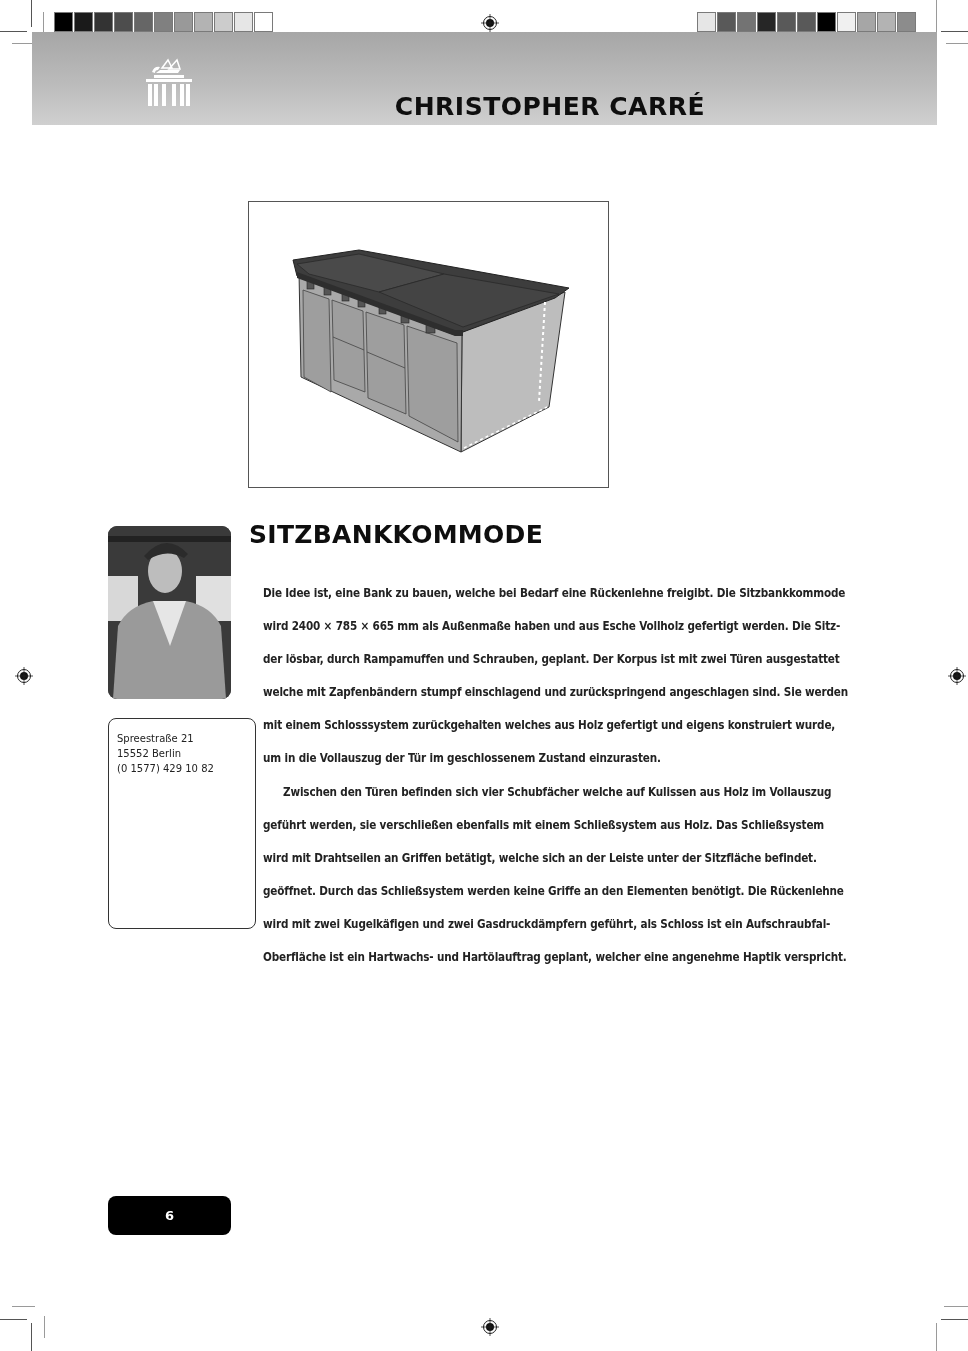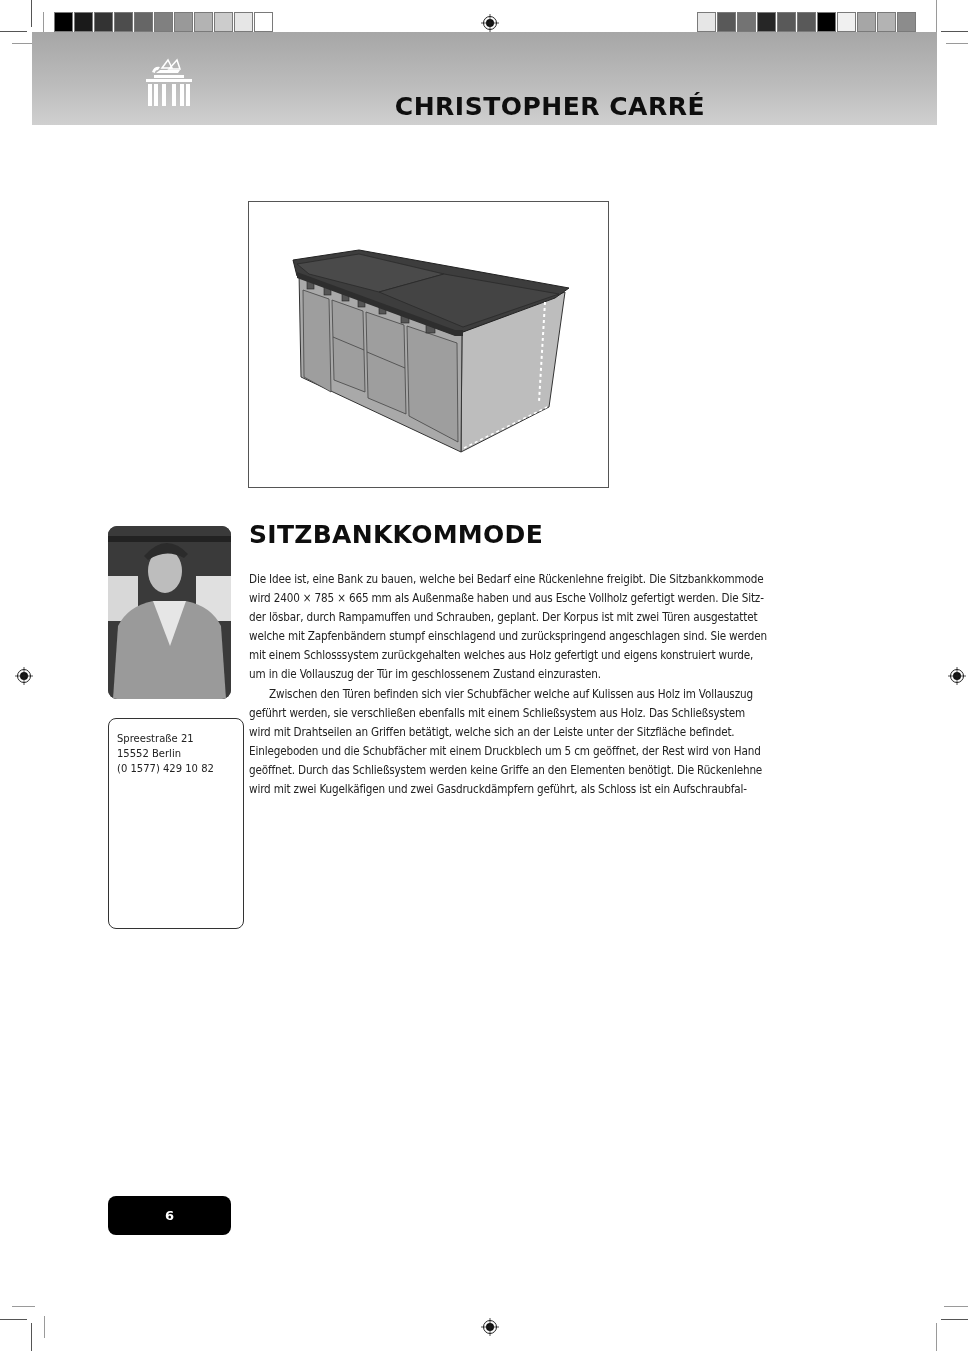--- a/index.html
+++ b/index.html
@@ -22,30 +22,30 @@
   .logo { left:142px; top:58px; width:54px; height:50px; }
 
   .reg-mark { width:18px; height:18px; }
 
   .figure-frame { left:248px; top:201px; width:361px; height:287px; border:1px solid #555;
     box-sizing:border-box; background:#fff; }
 
   .photo { left:108px; top:526px; width:123px; height:173px; border-radius:9px; overflow:hidden;
     background:#4a4a4a; }
 
-  .address-box { left:108px; top:718px; width:136px; height:211px; border:1px solid #333;
+  .address-box { left:108px; top:718px; width:148px; height:211px; border:1px solid #333;
     border-radius:8px; box-sizing:border-box; padding:12px 8px; font-family:"DejaVu Sans", sans-serif;
     font-size:10px; line-height:15px; color:#222; }
 
   .section-title { left:249px; top:520px; font-family:"DejaVu Sans", sans-serif; font-weight:bold;
     font-size:25px; letter-spacing:0.3px; color:#0e0e0e; }
 
   .body-text { left:249px; top:570px; width:620px; font-family:"DejaVu Sans Condensed","DejaVu Sans", sans-serif;
     font-size:11.6px; line-height:19.1px; color:#222; letter-spacing:-0.15px; }
-  .body-text p { margin:0; white-space:nowrap; }
+  .body-text p { margin:14px; white-space:nowrap;font-weight:bold; }
   .indent { padding-left:20px; }
 
   .page-number-box { left:108px; top:1196px; width:123px; height:39px; background:#000;
     border-radius:8px; color:#fff; font-family:"DejaVu Sans", sans-serif; font-weight:bold;
     font-size:13px; display:flex; align-items:center; justify-content:center; }
 </style>
 </head>
 <body>
 
 <div class="crop" style="left:0;top:31px;width:27px;height:1px;"></div>
@@ -201,21 +201,21 @@
     <p>wird 2400 × 785 × 665 mm als Außenmaße haben und aus Esche Vollholz gefertigt werden. Die Sitz-</p>
     <p>der lösbar, durch Rampamuffen und Schrauben, geplant. Der Korpus ist mit zwei Türen ausgestattet</p>
     <p>welche mit Zapfenbändern stumpf einschlagend und zurückspringend angeschlagen sind. Sie werden</p>
     <p>mit einem Schlosssystem zurückgehalten welches aus Holz gefertigt und eigens konstruiert wurde,</p>
     <p>um in die Vollauszug der Tür im geschlossenem Zustand einzurasten.</p>
   </div>
   <div>
     <p class="indent">Zwischen den Türen befinden sich vier Schubfächer welche auf Kulissen aus Holz im Vollauszug</p>
     <p>geführt werden, sie verschließen ebenfalls mit einem Schließsystem aus Holz. Das Schließsystem</p>
     <p>wird mit Drahtseilen an Griffen betätigt, welche sich an der Leiste unter der Sitzfläche befindet.</p>
-    <p>Einlegeboden und die Schubfächer mit einem Druckblech um 5 cm geöffnet, der Rest wird von Hand</p>
     <p>geöffnet. Durch das Schließsystem werden keine Griffe an den Elementen benötigt. Die Rückenlehne</p>
     <p>wird mit zwei Kugelkäfigen und zwei Gasdruckdämpfern geführt, als Schloss ist ein Aufschraubfal-</p>
+    <p>Oberfläche ist ein Hartwachs- und Hartölauftrag geplant, welcher eine angenehme Haptik verspricht.</p>
   </div>
 </div>
 
 <div class="abs page-number-box">
   <span>6</span>
 </div>
 
 </body></html>

